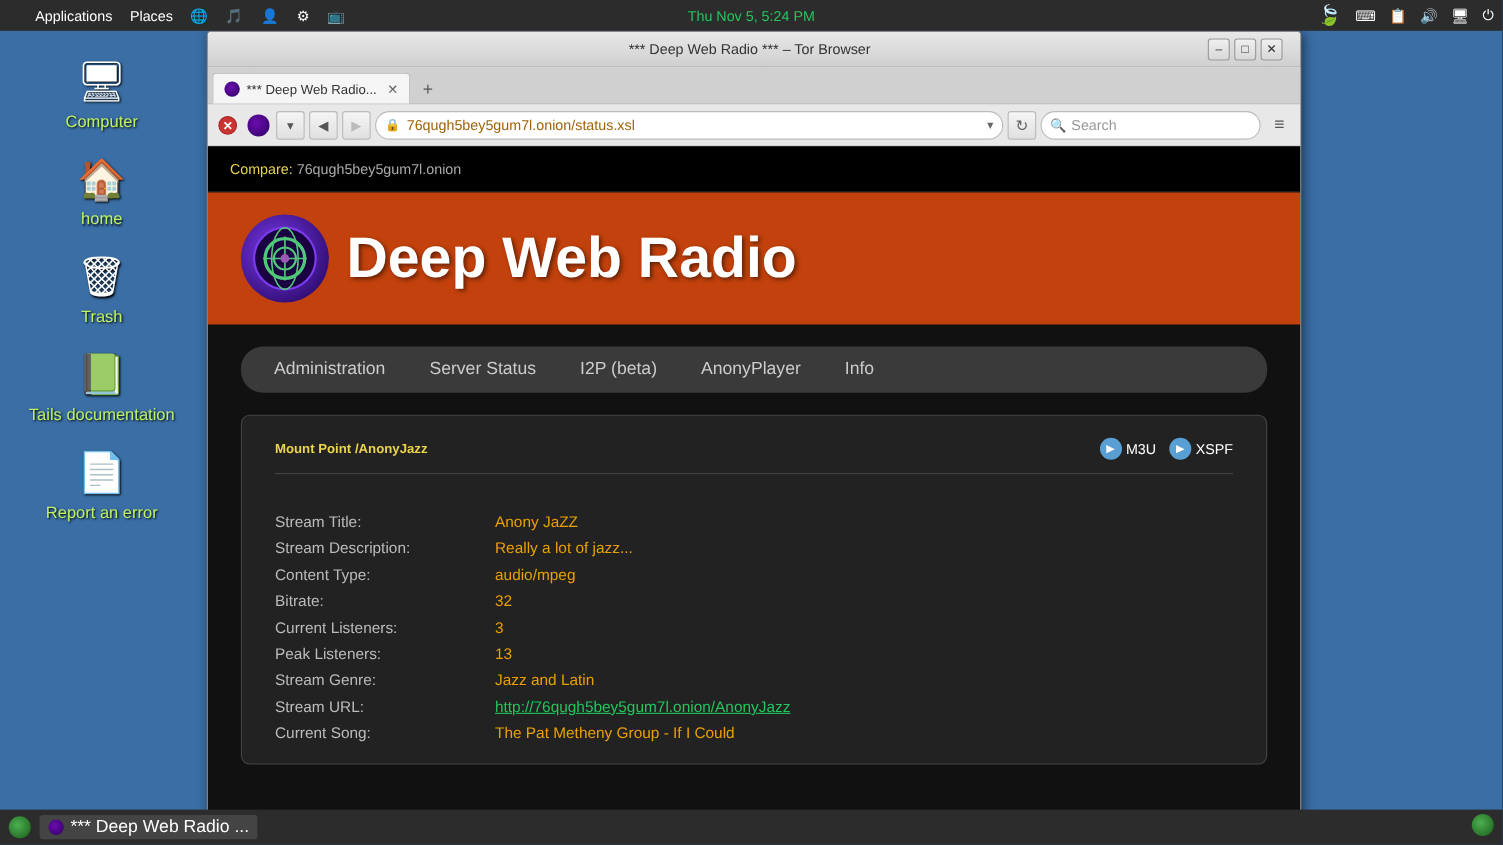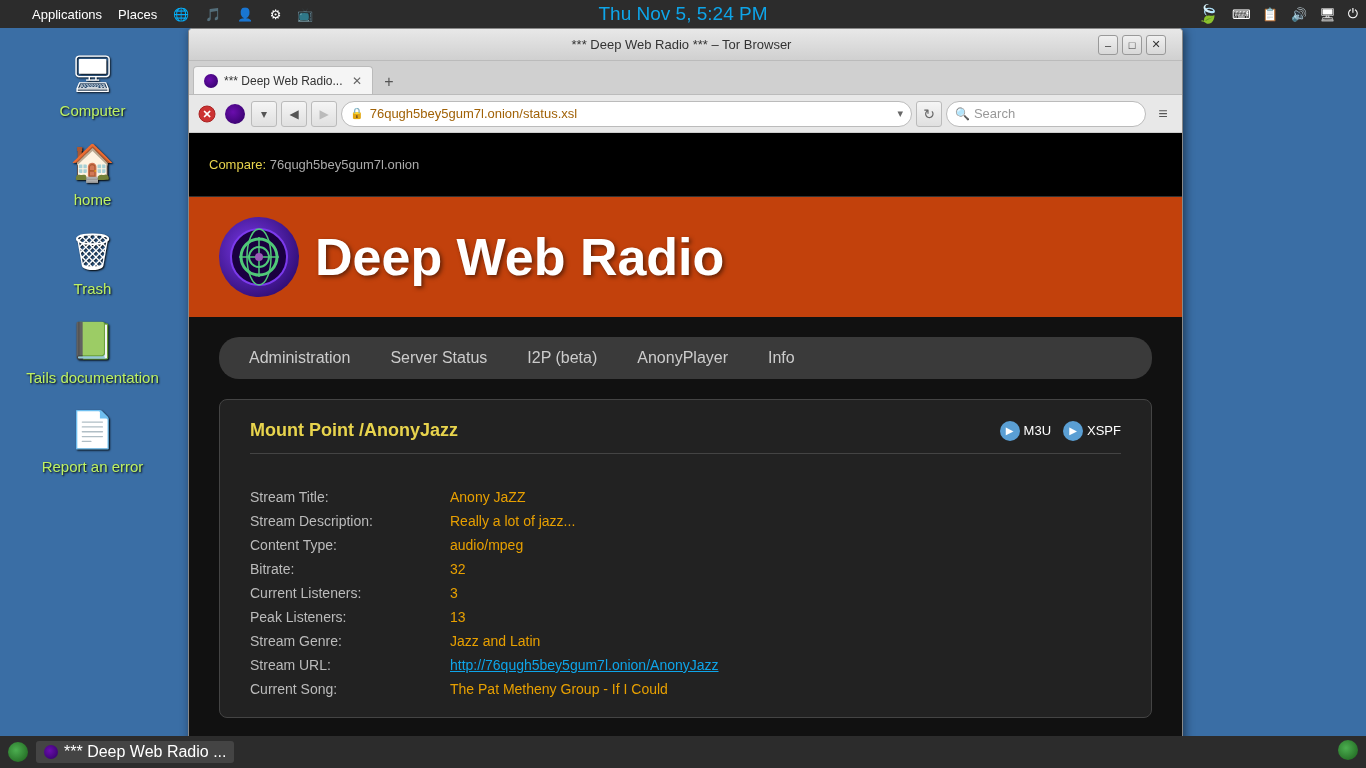--- a/index.html
+++ b/index.html
@@ -66,22 +66,22 @@
       align-items: center;
       gap: 16px;
       margin-left: 24px;
     }
     .taskbar-left span {
       color: white;
       font-size: 13px;
       cursor: pointer;
     }
     .taskbar-center {
-      color: #0ea5e9;
-      font-size: 19px;
+      color: #22c55e;
+      font-size: 13px;
       position: absolute;
       left: 50%;
       transform: translateX(-50%);
     }
     .taskbar-right {
       display: flex;
       align-items: center;
       gap: 12px;
       color: white;
       font-size: 13px;
@@ -323,21 +323,21 @@
     }
 
     
     .browser-content::-webkit-scrollbar { width: 12px; }
     .browser-content::-webkit-scrollbar-track { background: #888; }
     .browser-content::-webkit-scrollbar-thumb { background: #555; }
 
     
     .site-compare-bar {
       background: #000;
-      padding: 24px 20px;
+      padding: 13px 20px;
       font-size: 13px;
       color: #ccc;
       border-bottom: 1px solid #333;
     }
     .site-compare-bar .compare-label {
       color: #e8d44d;
     }
     .site-compare-bar .compare-url {
       color: #aaa;
     }
@@ -392,21 +392,21 @@
     }
     .stream-card-header {
       display: flex;
       align-items: center;
       justify-content: space-between;
       margin-bottom: 16px;
       padding-bottom: 12px;
       border-bottom: 1px solid #444;
     }
     .stream-mount-title {
-      font-size: 18px;
+      font-size: 12px;
       font-weight: bold;
       color: #e8d44d;
     }
     .stream-actions {
       display: flex;
       align-items: center;
       gap: 12px;
     }
     .stream-action-btn {
       display: flex;
@@ -437,21 +437,21 @@
     }
     .stream-label {
       color: #bbb;
       font-size: 14px;
     }
     .stream-value {
       color: #e8a000;
       font-size: 14px;
     }
     .stream-value.link {
-      color: #0ea5e9;
+      color: #22c55e;
       text-decoration: underline;
       cursor: pointer;
     }
   </style>
 </head>
 <body>
 
 <div class="taskbar">
   <div class="taskbar-left">
     <span>Applications</span>

